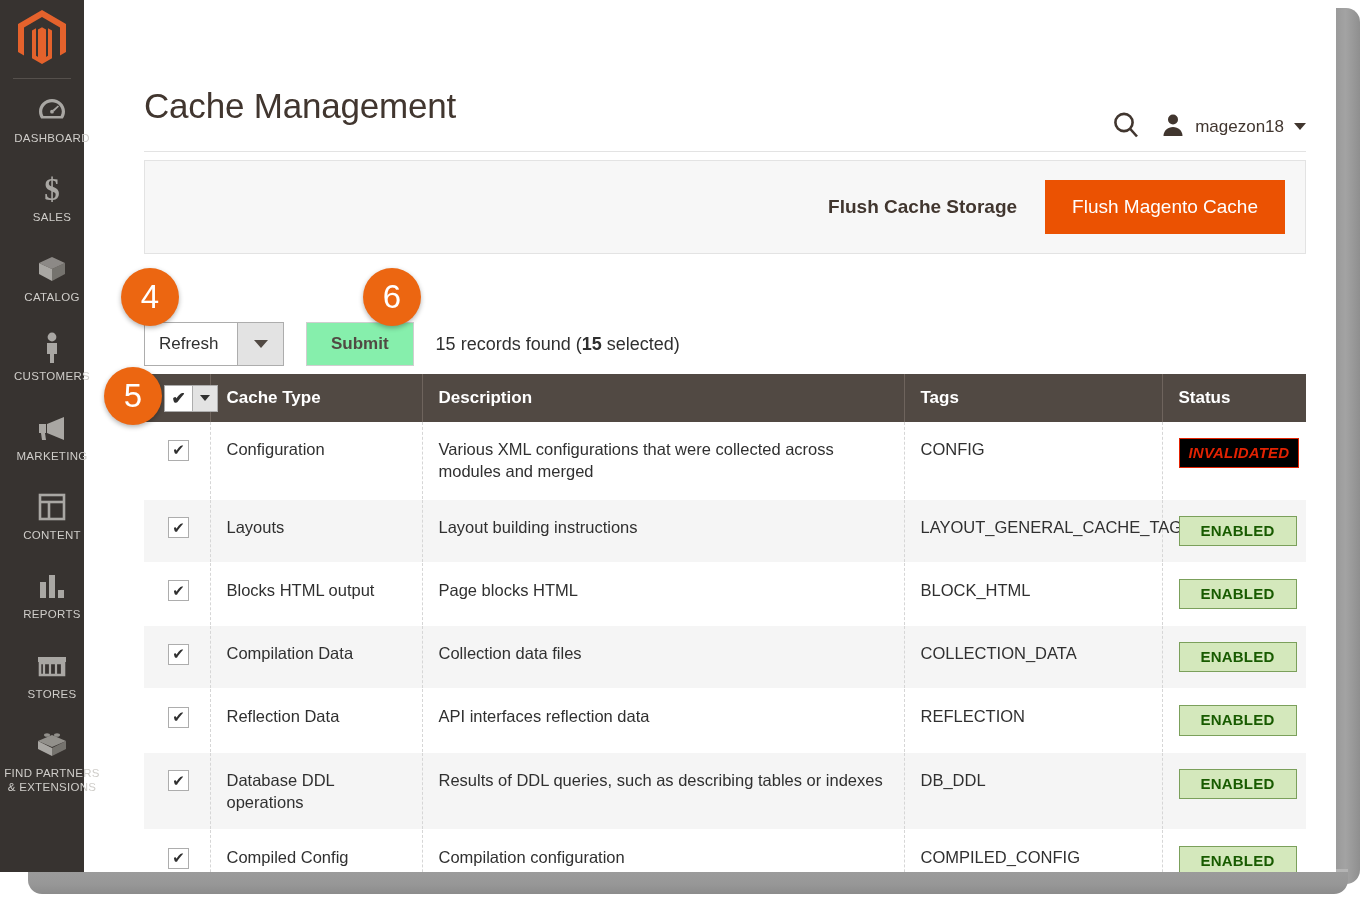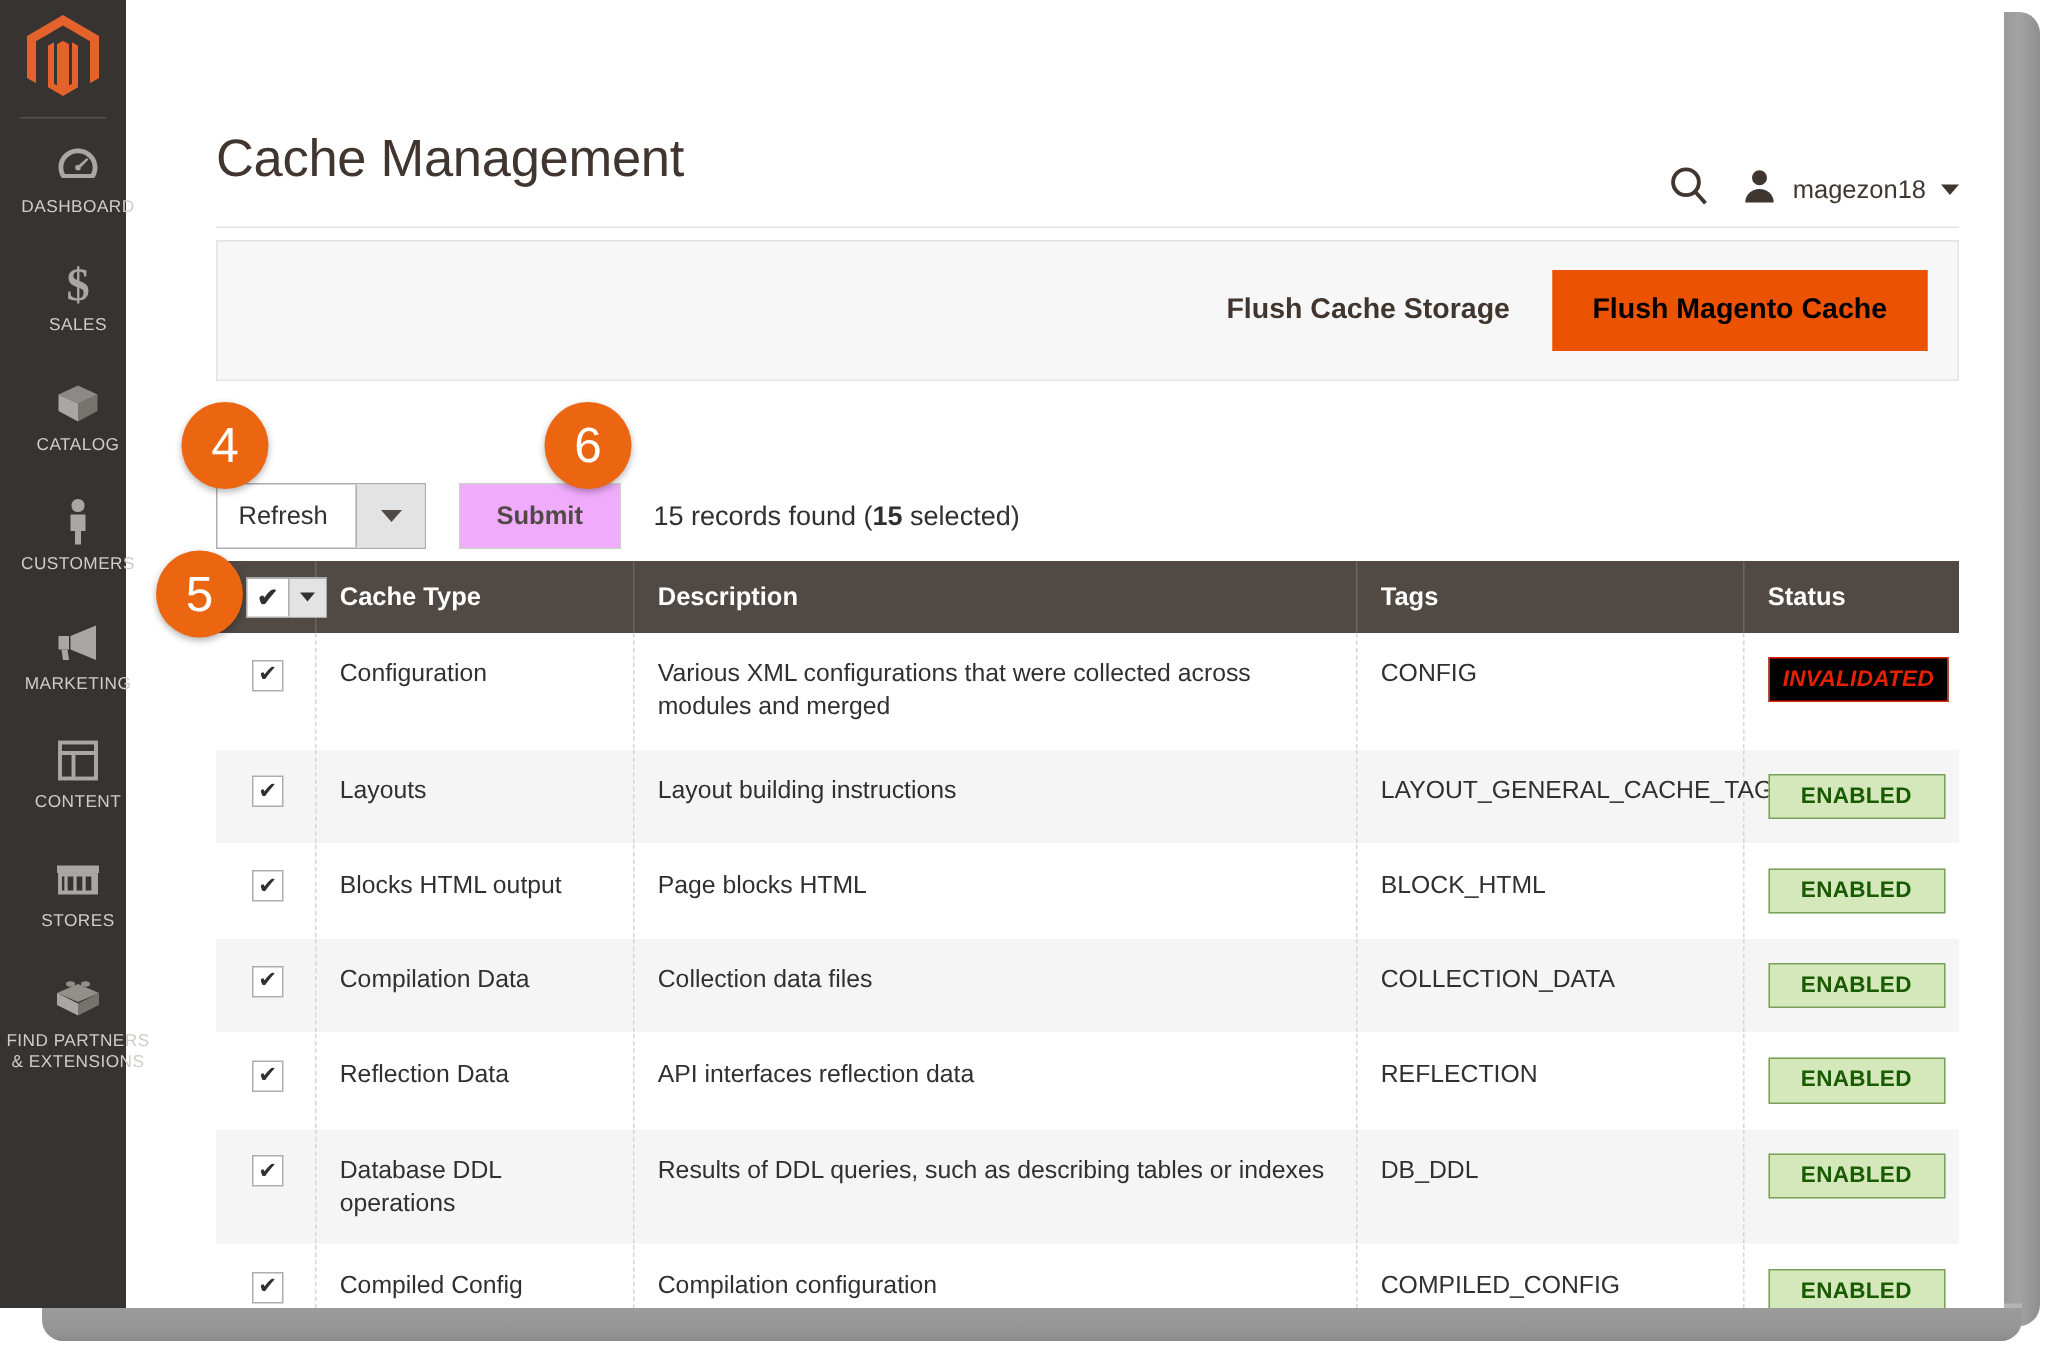--- a/index.html
+++ b/index.html
@@ -130,21 +130,21 @@
     display: flex; align-items: center; justify-content: flex-end;
     padding-right: 20px;
     gap: 24px;
   }
   #flush-storage-btn {
     font-size: 19px; font-weight: bold; color: #41362f;
     background: transparent; border: 0; cursor: pointer;
     padding: 10px 4px;
   }
   #flush-magento-btn {
-    font-size: 19px; font-weight: bold; color: #000000;
+    font-size: 19px; font-weight: normal; color: #ffffff;
     background: #eb5202; border: 1px solid #eb5202; cursor: pointer;
     padding: 15px 26px;
   }
 
   
   #toolbar {
     position: absolute; left: 40px; top: 322px;
     display: flex; align-items: center;
   }
   #action-select-wrap {
@@ -168,21 +168,21 @@
   .caret-sm {
     width: 0; height: 0;
     border-left: 7px solid transparent;
     border-right: 7px solid transparent;
     border-top: 8px solid #514943;
   }
   #submit-btn {
     margin-left: 22px;
     height: 44px;
     padding: 0 24px;
-    background: #f0abfc;
+    background: #86efac;
     border: 1px solid #cfcfcf;
     font-size: 17px; font-weight: bold; color: #514943;
     cursor: pointer;
   }
   #records-found {
     margin-left: 22px;
     font-size: 18px; color: #303030;
   }
   #records-found b { font-weight: bold; }
 
@@ -370,20 +370,30 @@
         <div class="nav-icon">
           <svg width="28" height="28" viewBox="0 0 28 28" fill="none" stroke="currentColor" stroke-width="2.6">
             <rect x="2" y="2" width="24" height="24"></rect>
             <line x1="2" y1="9" x2="26" y2="9"></line>
             <line x1="11" y1="9" x2="11" y2="26"></line>
           </svg>
         </div>
         <div class="nav-label">CONTENT</div>
       </div>
 
+      <div class="nav-item">
+        <div class="nav-icon">
+          <svg width="28" height="28" viewBox="0 0 28 28" fill="currentColor">
+            <rect x="2" y="10" width="6" height="16"></rect>
+            <rect x="11" y="3" width="6" height="23"></rect>
+            <rect x="20" y="18" width="6" height="8"></rect>
+          </svg>
+        </div>
+        <div class="nav-label">REPORTS</div>
+      </div>
 
       <div class="nav-item">
         <div class="nav-icon">
           <svg width="32" height="24" viewBox="0 0 32 24" fill="currentColor">
             <path d="M2 3h28v5H2z"></path>
             <path d="M4 9h24v12H4z" fill="none" stroke="currentColor" stroke-width="2.6"></path>
             <path d="M8 9v12M14 9v12M20 9v12M26 9v12" stroke="currentColor" stroke-width="2.2"></path>
           </svg>
         </div>
         <div class="nav-label">STORES</div>

